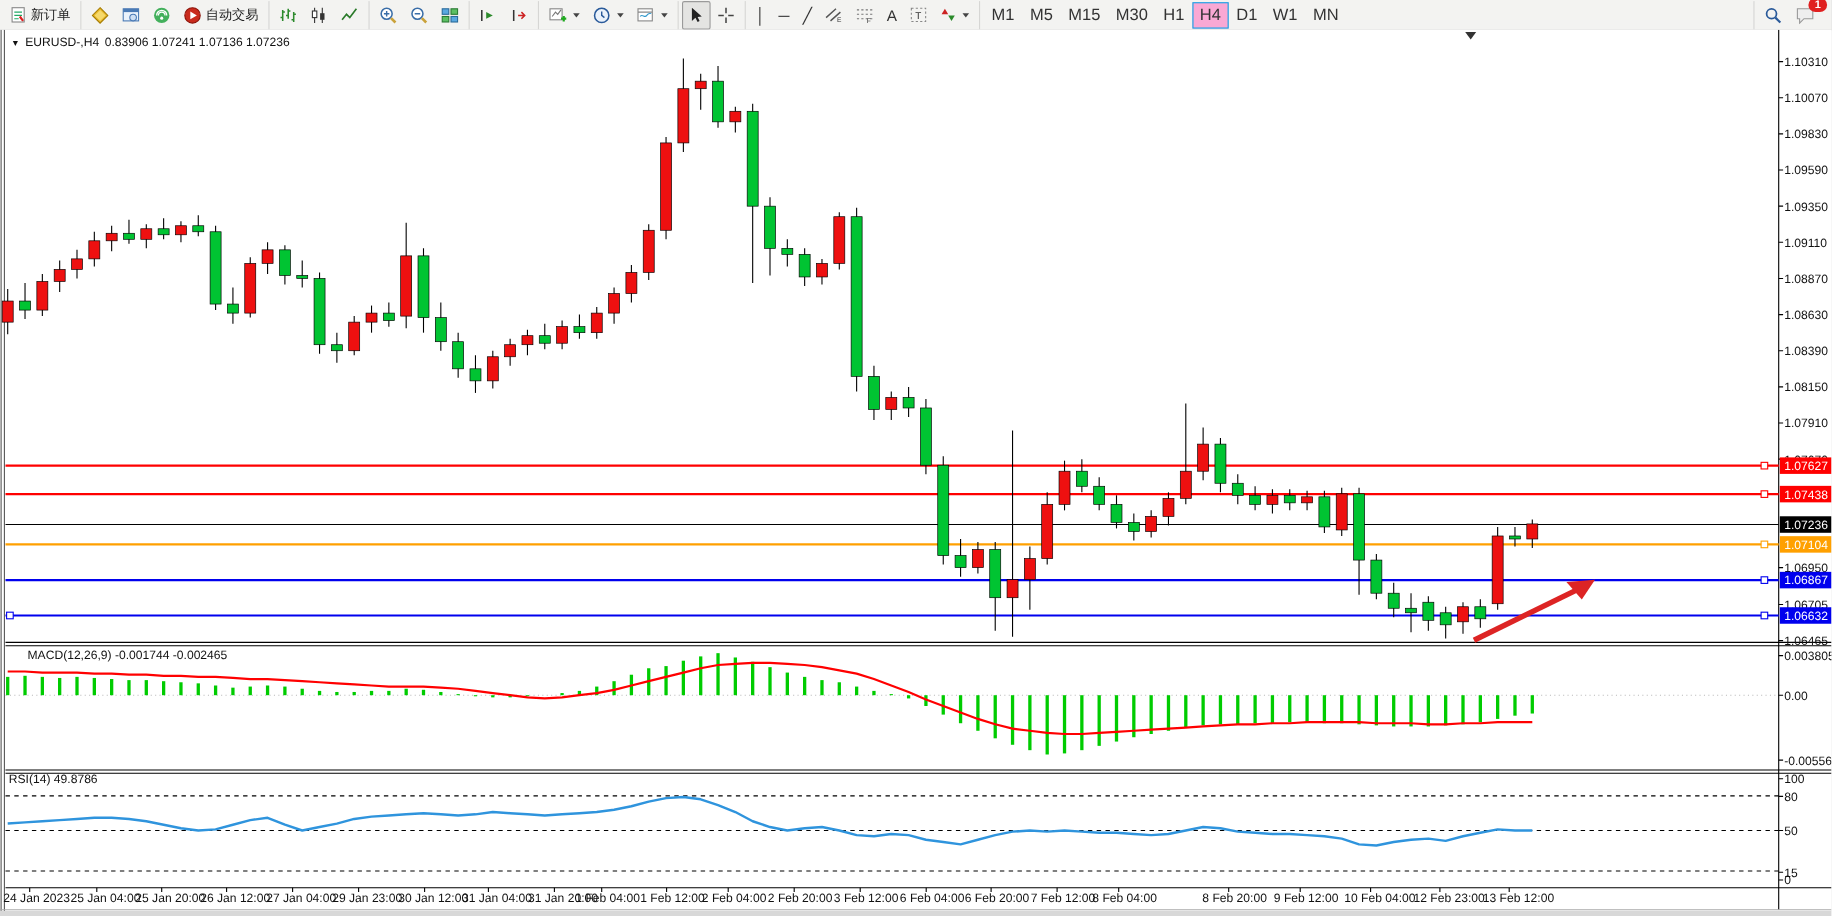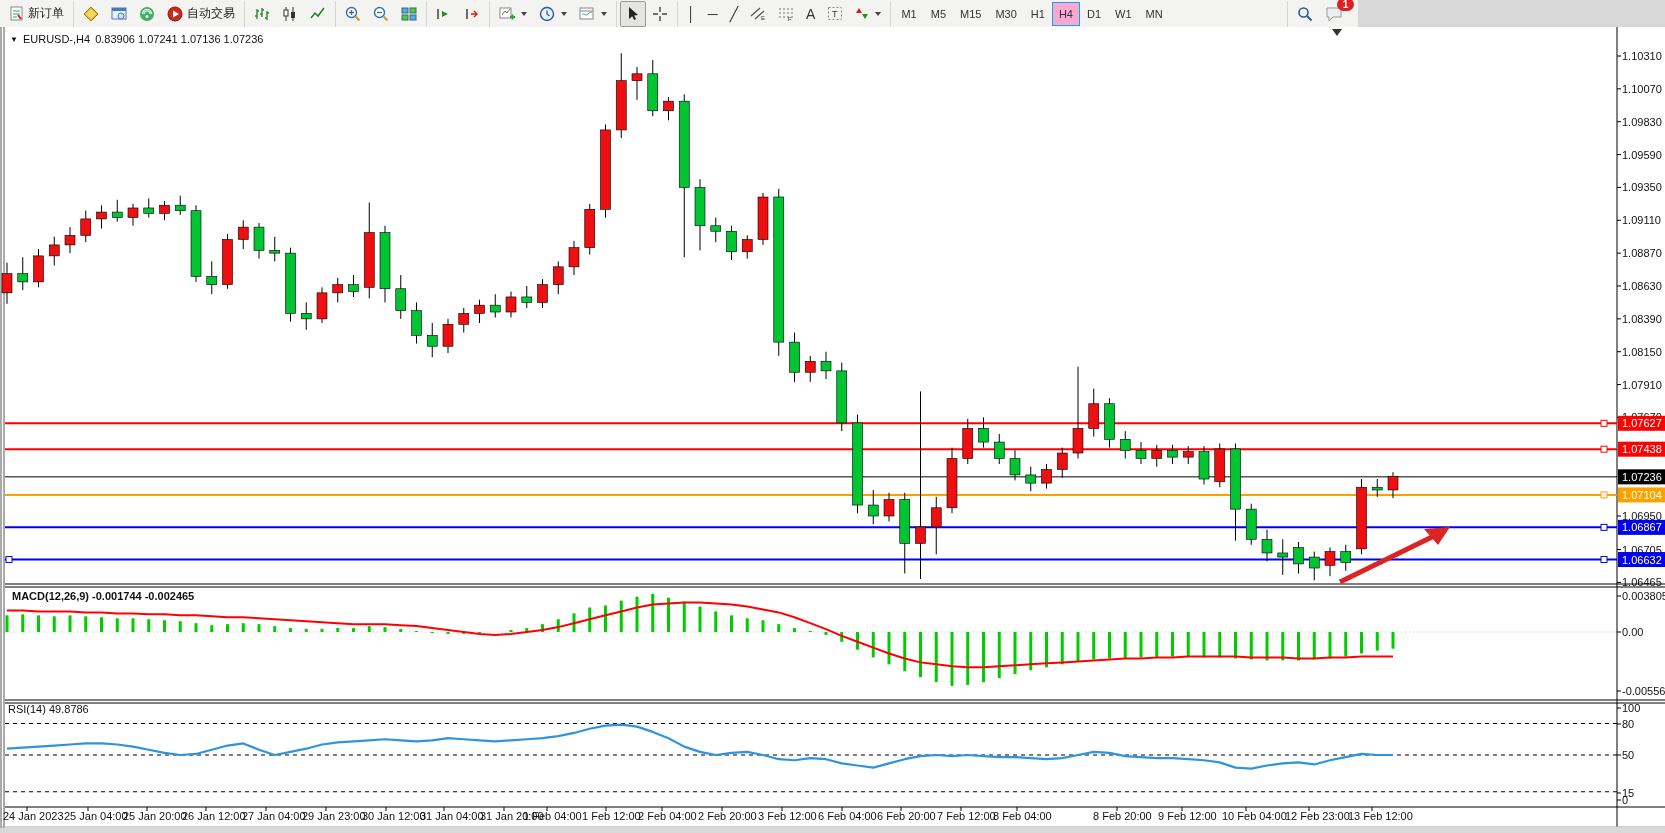--- a/index.html
+++ b/index.html
@@ -1,25 +1,25 @@
 <!DOCTYPE html>
 <html><head>
 <meta charset="utf-8">
 <style>
   html,body{margin:0;padding:0;width:1665px;height:833px;overflow:hidden;background:#d8d8d8;
     font-family:"Liberation Sans","DejaVu Sans",sans-serif;}
   
-  .toolbar{position:absolute;left:0;top:0;width:1358px;height:27px;background:#f3f3f1;
+  .toolbar{position:absolute;left:0;top:0;width:1665px;height:27px;background:#f3f3f1;
     border-bottom:1px solid #b8b8b8;display:flex;align-items:center;font-size:12px;color:#222;}
   .tb-group{display:flex;align-items:center;height:26px;padding:0 3px;border-right:1px solid #d6d6d4;}
   .tb-group.noline{border-right:none;}
   .tb-btn{display:flex;align-items:center;gap:4px;padding:2px 5px;height:20px;border:1px solid transparent;
     border-radius:2px;cursor:default;white-space:nowrap;}
   .tb-btn.active{background:#e4e4e2;border:1px solid #9a9a9a;}
-  .tf-btn{padding:2px 6px;height:18px;display:flex;align-items:center;font-size:11px;color:#333;border:1px solid transparent;}
+  .tf-btn{padding:2px 6px;height:18px;display:flex;align-items:center;font-size:15px;color:#333;border:1px solid transparent;}
   .tf-btn.active{background:#f9a8d4;border:1px solid #0ea5e9;}
   .dd{width:0;height:0;border-left:3px solid transparent;border-right:3px solid transparent;border-top:4px solid #444;margin-left:2px;}
   .glyph{font-size:14px;line-height:14px;color:#333;}
   .spacer{flex:1;}
   .badge{position:absolute;top:-4px;right:-6px;background:#e02020;color:#fff;border-radius:8px;
     min-width:13px;height:13px;font-size:10px;font-weight:bold;display:flex;align-items:center;justify-content:center;padding:0 2px;}
   
   .chart-wrap{position:absolute;left:0;top:27px;width:1665px;height:806px;background:#ffffff;}
   #chart-svg{position:absolute;left:0;top:0;}
   .pane-label{position:absolute;font-size:11px;color:#111;white-space:nowrap;z-index:5;}
@@ -640,21 +640,21 @@
       <line x1="1309" y1="807" x2="1309" y2="811" stroke="#000"></line>
       <text x="1285" y="820" font-size="11" fill="#111" font-family="&quot;Liberation Sans&quot;,sans-serif">12 Feb 23:00</text>
       <line x1="1372" y1="807" x2="1372" y2="811" stroke="#000"></line>
       <text x="1348" y="820" font-size="11" fill="#111" font-family="&quot;Liberation Sans&quot;,sans-serif">13 Feb 12:00</text>
     </svg>
   <div class="pane-label" id="main-title">
     <span class="tri">▼</span>
     <span>EURUSD-,H4</span>
     <span>0.83906 1.07241 1.07136 1.07236</span>
   </div>
-  <div class="pane-label" id="macd-label" style="left:12px;top:563px;font-weight:bold;">
+  <div class="pane-label" id="macd-label" style="left:25px;top:563px;">
     <span>MACD(12,26,9)</span>
     <span>-0.001744 -0.002465</span>
   </div>
   <div class="pane-label" id="rsi-label" style="left:8px;top:676px;text-align:right;">
     <span>RSI(14)</span>
     <span>49.8786</span>
   </div>
 </div>
 
 </body></html>

